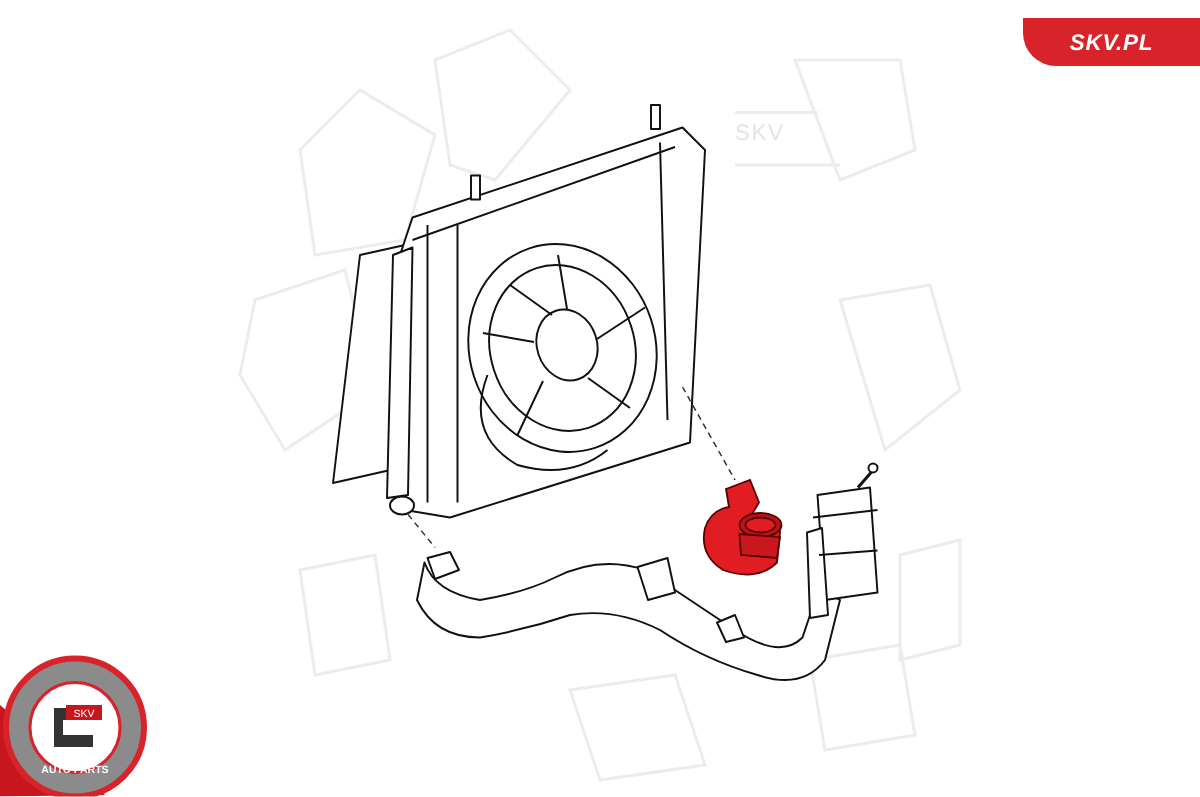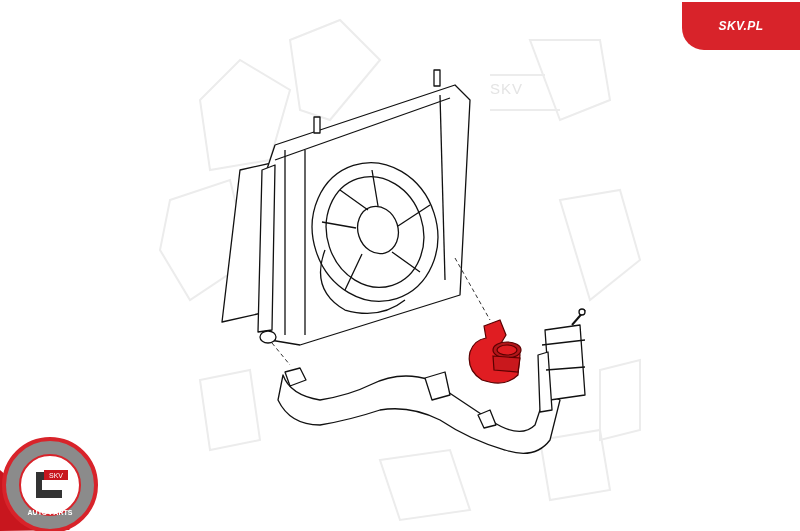--- a/index.html
+++ b/index.html
@@ -1,22 +1,22 @@
 <!DOCTYPE html>
 <html><head>
 <meta charset="utf-8">
 <style>
   html, body { margin:0; padding:0; background:#ffffff; }
   body { width:800px; height:531px; position:relative; overflow:hidden; font-family:"Liberation Sans", sans-serif; }
   .stage { position:absolute; left:0; top:0; width:800px; height:531px; }
   .badge-top {
-    position:absolute; right:0; top:2px; width:118px; height:48px;
+    position:absolute; right:0; top:12px; width:118px; height:32px;
     background:#d8232a; border-bottom-left-radius:22px;
     display:flex; align-items:center; justify-content:center;
-    color:#fff; font-weight:bold; font-style:italic; font-size:12px; letter-spacing:0.5px;
+    color:#fff; font-weight:bold; font-style:italic; font-size:15px; letter-spacing:0.5px;
   }
   .wm-text { position:absolute; left:490px; top:80px; font-size:15px; color:#e4e4e4; letter-spacing:1px; }
   svg { position:absolute; left:0; top:0; }
 </style>
 </head>
 <body>
 
 <div class="stage">
 
   <svg width="800" height="531">

